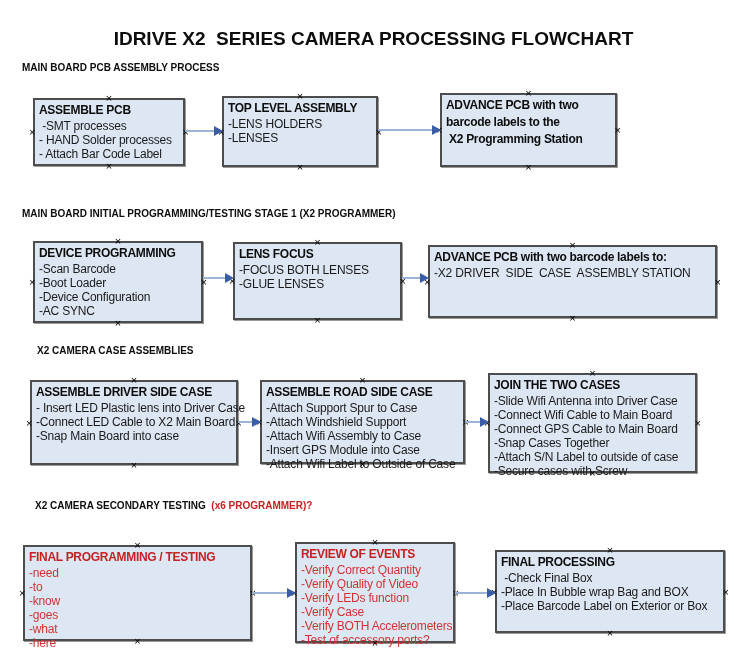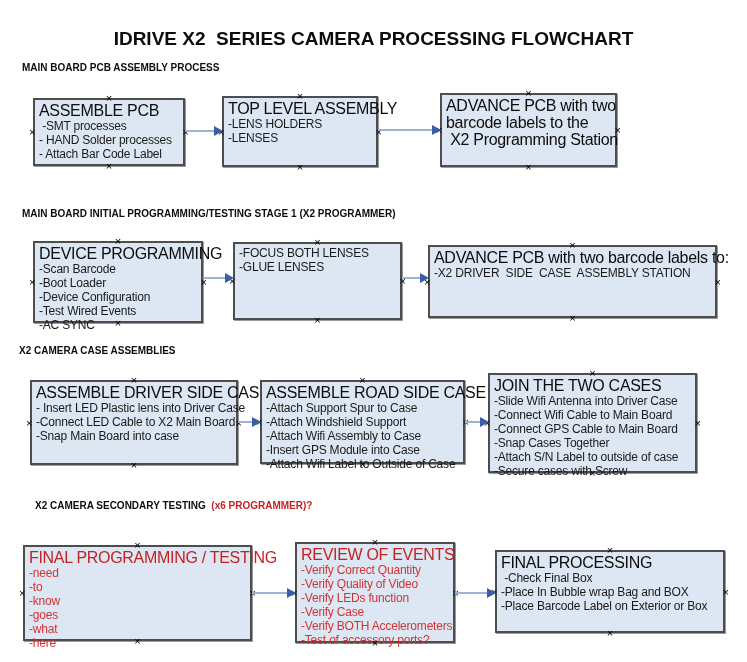--- a/index.html
+++ b/index.html
@@ -10,29 +10,29 @@
   .title{
     position:absolute;left:0;top:18px;width:747px;text-align:center;
     font-size:19px;font-weight:bold;white-space:pre;color:#0d0d0d;
   }
   .heading{
     position:absolute;font-size:10px;font-weight:bold;white-space:pre;color:#0d0d0d;
   }
   .heading .hsuffix{color:var(--red-title,#c42222);}
   #h-s1{left:22px;top:52px;}
   #h-s2{left:22px;top:198px;}
-  #h-s3{left:19px;top:335px;}
+  #h-s3{left:37px;top:335px;}
   #h-s4{left:35px;top:490px;text-align:right;}
   .box{
     position:absolute;background:var(--box-fill,#dde7f3);
     border:2px solid var(--box-border,#4d4d4d);
     box-sizing:border-box;padding:2px 4px;box-shadow:1px 1px 0 #9a9a9a;
   }
   .bt{
-    font-size:16px;font-weight:normal;letter-spacing:-0.3px;
+    font-size:12px;font-weight:bold;letter-spacing:-0.3px;
     white-space:pre;line-height:17px;color:#0d0d0d;
   }
   .bi{
     font-size:12px;letter-spacing:-0.2px;white-space:pre;line-height:14px;color:#1a1a1a;
   }
   .box.red .bt{color:var(--red-title,#c42222);}
   .box.red .bi{color:var(--red-item,#d03434);}
   .hd{
     position:absolute;font-size:11px;line-height:10px;color:#000;font-weight:normal;
   }
@@ -89,28 +89,28 @@
         <span class="hd hd-t">×</span>
         <span class="hd hd-b">×</span>
         <span class="hd hd-l">×</span>
         <span class="hd hd-r">×</span>
       </div>
       <div class="box" style="left: 33px; top: 231px; width: 170px; height: 82px;">
         <div class="bt">DEVICE PROGRAMMING</div>
         <div class="bi">-Scan Barcode</div>
         <div class="bi">-Boot Loader</div>
         <div class="bi">-Device Configuration</div>
-        <div class="bi">-Test Wired Events</div>
         <div class="bi">-AC SYNC</div>
         <span class="hd hd-t">×</span>
         <span class="hd hd-b">×</span>
         <span class="hd hd-l">×</span>
         <span class="hd hd-r">×</span>
       </div>
       <div class="box" style="left: 233px; top: 232px; width: 169px; height: 78px;">
+        <div class="bt">LENS FOCUS</div>
         <div class="bi">-FOCUS BOTH LENSES</div>
         <div class="bi">-GLUE LENSES</div>
         <span class="hd hd-t">×</span>
         <span class="hd hd-b">×</span>
         <span class="hd hd-l">×</span>
         <span class="hd hd-r">×</span>
       </div>
       <div class="box" style="left: 428px; top: 235px; width: 289px; height: 73px;">
         <div class="bt">ADVANCE PCB with two barcode labels to:</div>
         <div class="bi">-X2 DRIVER  SIDE  CASE  ASSEMBLY STATION</div>

